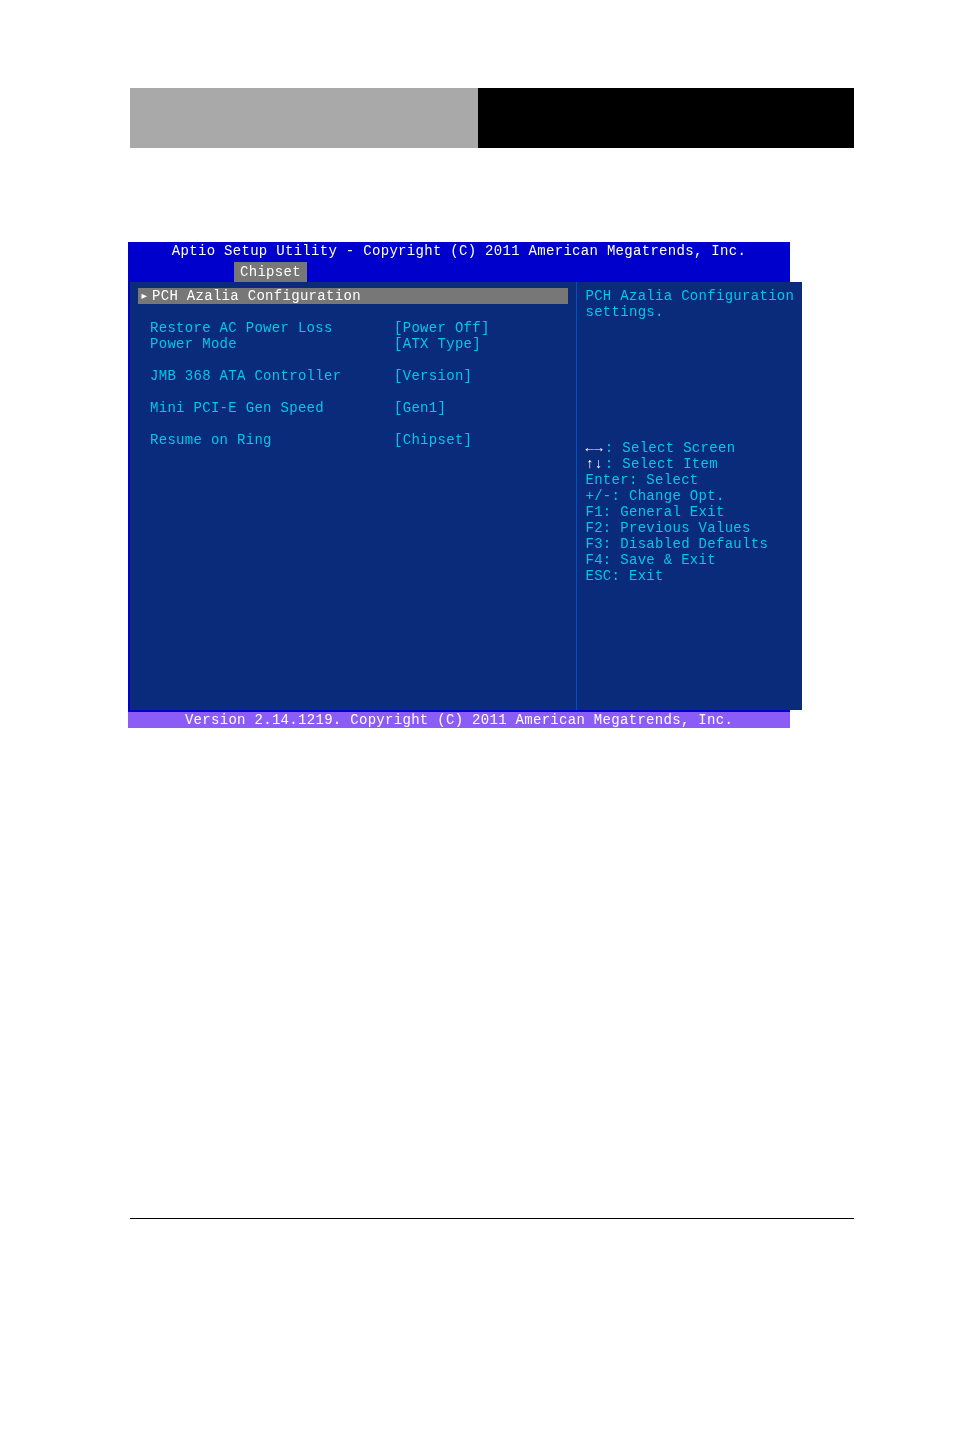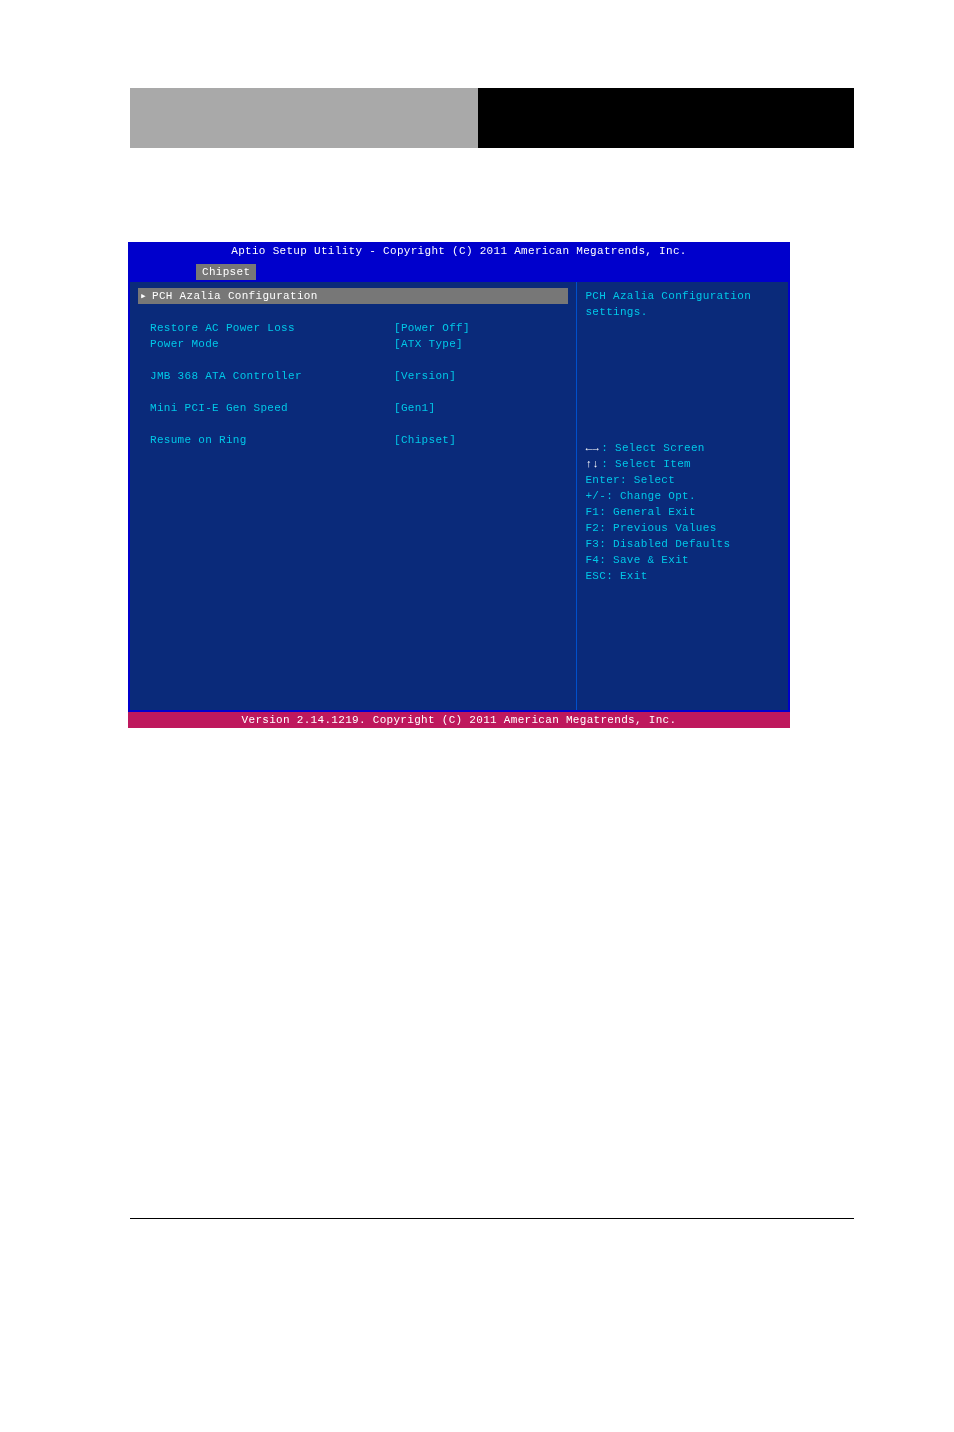--- a/index.html
+++ b/index.html
@@ -27,39 +27,39 @@
     width: 52%;
     background: #000000;
   }
   .bios-container {
     position: absolute;
     top: 242px;
     left: 128px;
     width: 662px;
     height: 490px;
     font-family: 'Courier New', monospace;
-    font-size: 11px;
+    font-size: 14px;
     letter-spacing: 0.3px;
     box-sizing: border-box;
   }
   .bios-title {
     background: #0000cc;
     color: #ffffff;
     text-align: center;
     padding: 2px 0;
     height: 16px;
     line-height: 14px;
   }
   .bios-tabbar {
     background: #0000cc;
     color: #ffffff;
     height: 20px;
     display: flex;
     align-items: center;
-    padding-left: 68px;
+    padding-left: 106px;
   }
   .bios-tab {
     background: #777777;
     color: #ffffff;
     padding: 2px 6px;
   }
   .bios-body {
     display: flex;
     border: 2px solid #0000cc;
     border-top: none;
@@ -104,21 +104,21 @@
   .label-col { width: 244px; }
   .value-col { color: #00c8e8; }
   .bios-spacer { height: 16px; }
   .help-desc { flex: 0 0 auto; }
   .help-pad { flex: 1; }
   .help-keys { }
   .help-keys .key-line { height: 16px; line-height: 16px; white-space: pre; }
   .key-arrow-lr::before { content:"\2190\2192"; color:#ffffff; margin-right:2px;}
   .key-arrow-ud::before { content:"\2191\2193"; color:#ffffff; margin-right:2px;}
   .bios-footer {
-    background: #be185d;
+    background: #8b5cf6;
     color: #ffffff;
     text-align: center;
     height: 16px;
     line-height: 16px;
   }
   .page-footer-line {
     position: absolute;
     left: 130px;
     top: 1218px;
     width: 724px;

